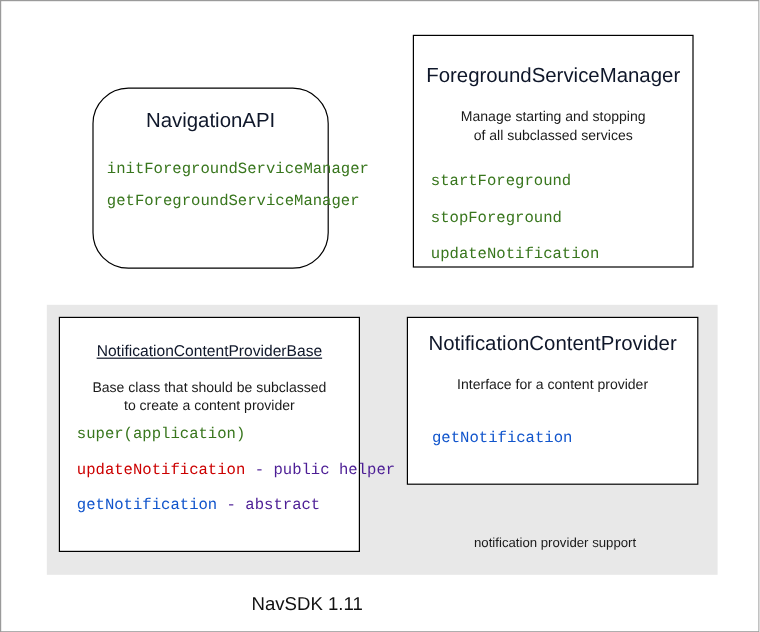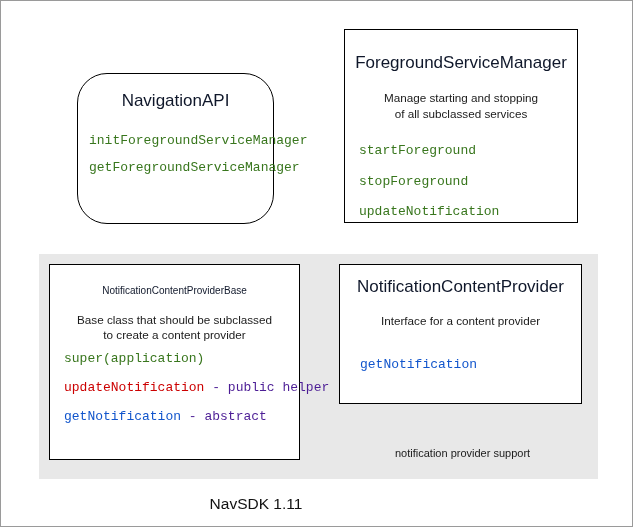--- a/index.html
+++ b/index.html
@@ -97,21 +97,21 @@
     left: 38px; top: 253px; width: 559px; height: 225px;
   }
   #provider-caption {
     left: 394px; top: 446px;
   }
 
   #card-notification-content-provider-base {
     left: 48px; top: 263px; width: 251px; height: 196px;
     padding-top: 20px;
   }
-  #card-notification-content-provider-base .card-title { font-size: 10px; }
+  #card-notification-content-provider-base .card-title { font-size: 13px; text-decoration: underline; }
   #card-notification-content-provider-base .card-desc { margin-top: 15px; }
   #card-notification-content-provider-base .methods { margin-top: 8px; padding-left: 14px; }
   #card-notification-content-provider-base .method { margin-bottom: 13px; }
 
   #card-notification-content-provider {
     left: 338px; top: 263px; width: 243px; height: 140px;
     padding-top: 12px;
   }
   #card-notification-content-provider .card-desc { margin-top: 16px; }
   #card-notification-content-provider .methods { margin-top: 28px; padding-left: 20px; }

